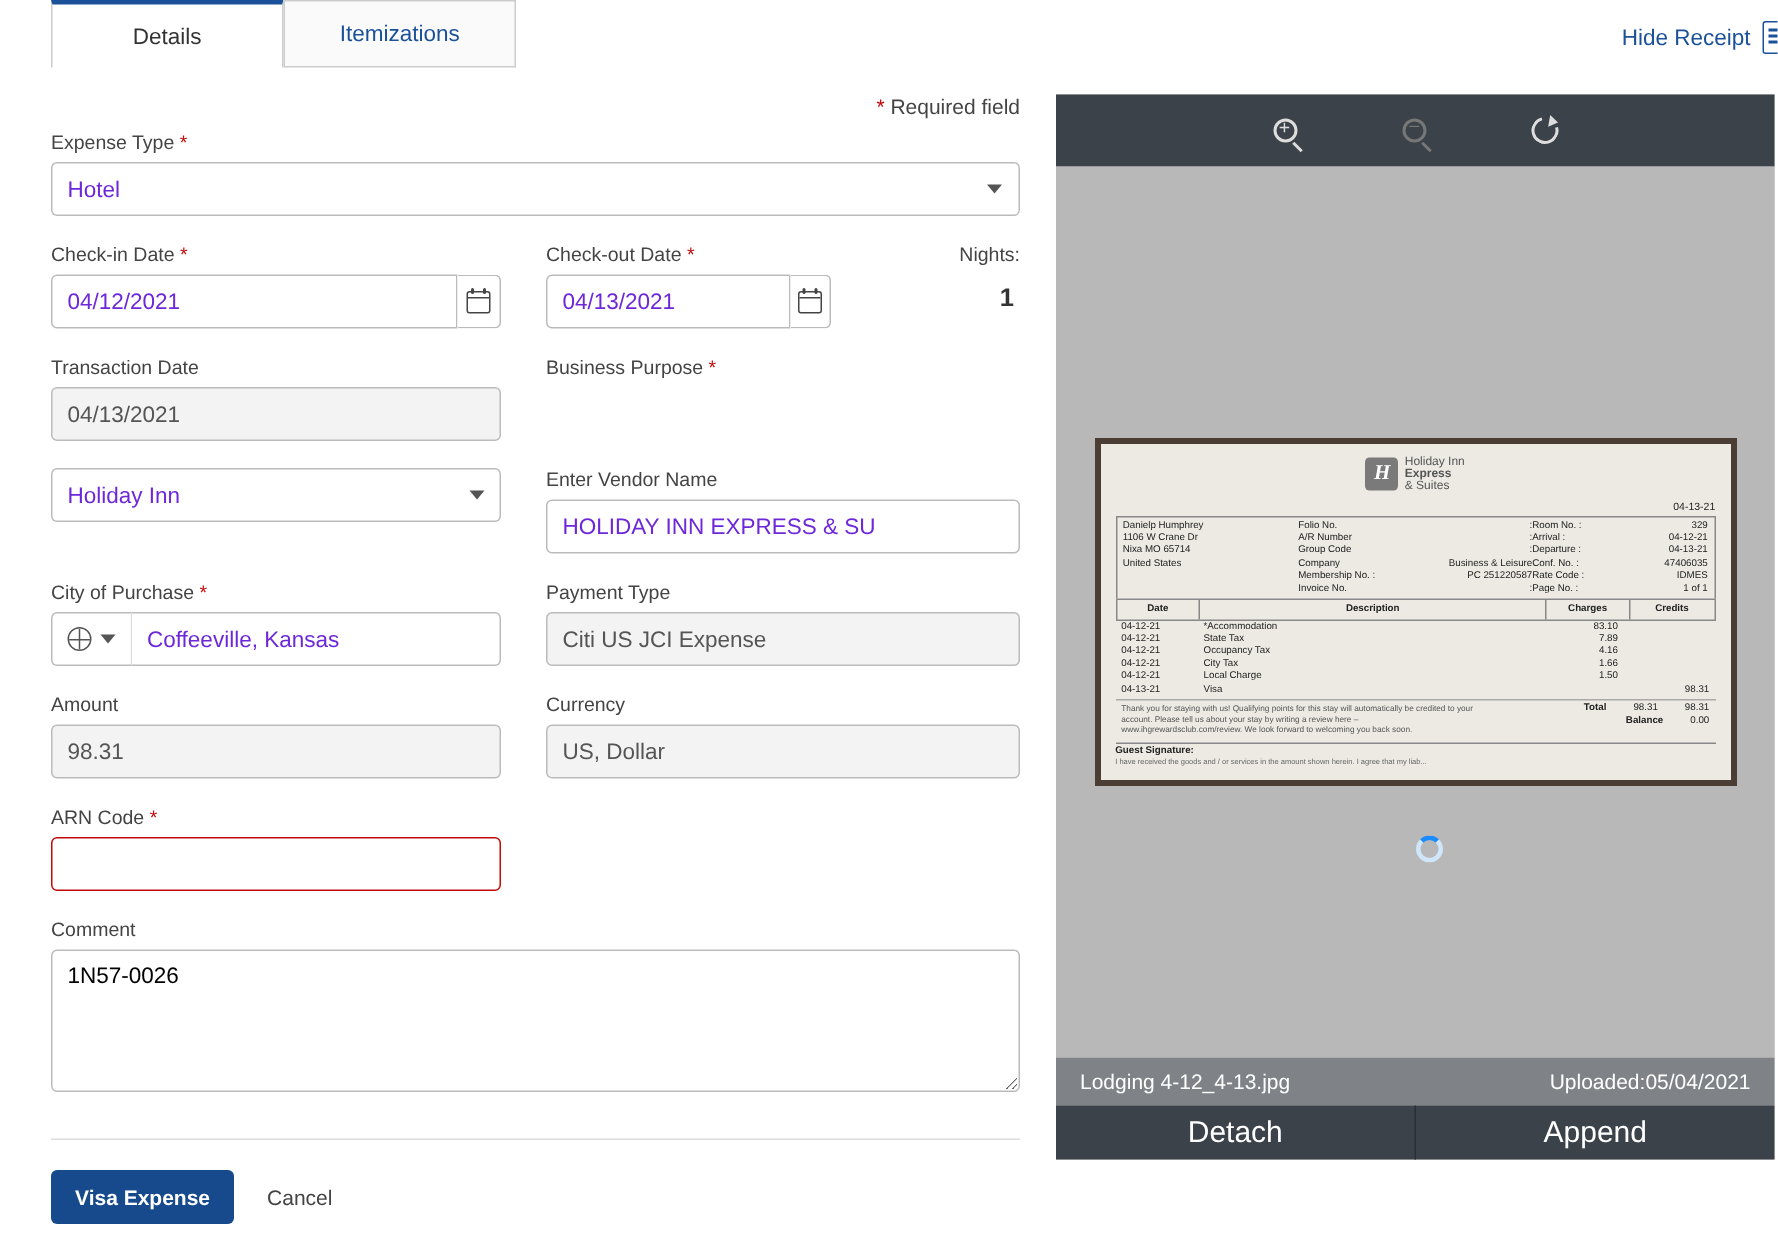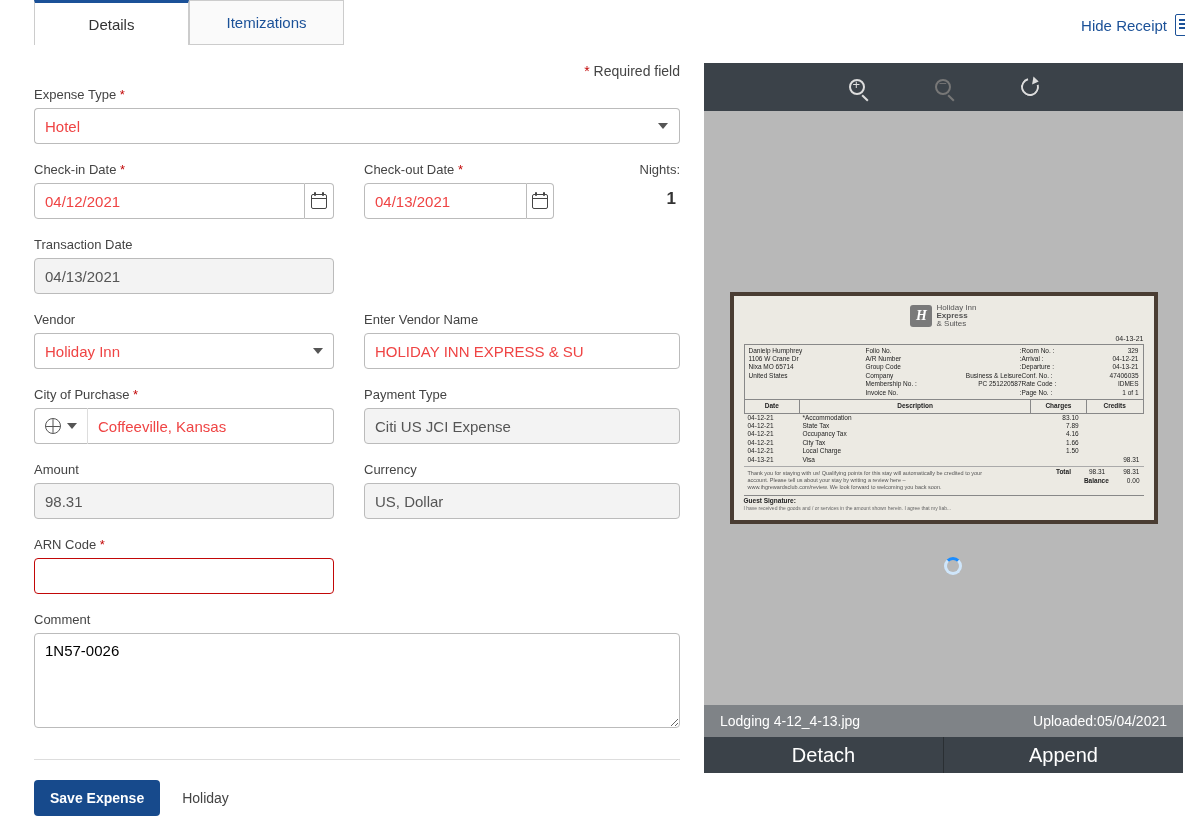--- a/index.html
+++ b/index.html
@@ -12,21 +12,21 @@
 .hide-receipt { display:flex; align-items:center; gap:8px; color:#1b5198; font-size:15px; padding-top:14px; cursor:pointer;}
 .hide-receipt .note-icon{ width:18px; height:22px; border:1.5px solid #1b5198; border-radius:2px; position:relative;}
 .hide-receipt .note-icon::before{ content:""; position:absolute; top:4px; left:3px; right:3px; height:1.5px; background:#1b5198; box-shadow: 0 4px 0 #1b5198, 0 8px 0 #1b5198;}
 .body-area { display:flex; padding:0 18px 0 18px; }
 .form-area { width: 670px; padding-right: 24px; padding-top:18px; position:relative;}
 .required-note { text-align:right; font-size:14px; color:#444; padding-bottom:8px;}
 .red-star { color:#c20808; }
 .field-label { font-size:13px; color:#444; margin-bottom:6px; }
 .field-row { display:flex; gap:30px; margin-bottom:18px;justify-content:center;}
 .field-col { flex:1; }
-.input { width:100%; height:36px; border:1px solid #bbb; border-radius:4px; padding:0 10px; font-size:15px; color:#ef4444; background:#fff; display:flex; align-items:center;}
+.input { width:100%; height:36px; border:1px solid #bbb; border-radius:4px; padding:0 10px; font-size:15px; color:#6d28d9; background:#fff; display:flex; align-items:center;}
 .input.readonly { background:#f3f3f3; color:#555; }
 .input.error { border-color:#c20808; }
 .select-wrap { display:flex; }
 .select-wrap .input { border-top-right-radius:0; border-bottom-right-radius:0; border-right:none;}
 .select-btn { width:34px; height:36px; border:1px solid #bbb; border-left:none; border-top-right-radius:4px; border-bottom-right-radius:4px; display:flex; align-items:center; justify-content:center; background:#fff; cursor:pointer;}
 .caret-down { width:0; height:0; border-left:5px solid transparent; border-right:5px solid transparent; border-top:6px solid #555;}
 .date-wrap{display:flex;}
 .date-wrap .input{border-top-right-radius:0;border-bottom-right-radius:0;}
 .date-btn{width:32px;height:36px;border:1px solid #bbb;border-left:none;border-top-right-radius:4px;border-bottom-right-radius:4px;display:flex;align-items:center;justify-content:center;background:#fff;cursor:pointer;}
 .cal-icon{width:16px;height:15px;border:1.5px solid #444;border-radius:2px;position:relative;}
@@ -151,26 +151,26 @@
           <div class="nights-value">1</div>
         </div>
       </div>
 
       <div class="field-row">
         <div class="field-col" style="flex:0 0 300px;">
           <div class="field-label"><span>Transaction Date</span></div>
           <input class="input readonly" readonly="" value="04/13/2021" style="">
         </div>
         <div class="field-col">
-        </div>
-      </div>
-
-      <div class="field-row">
-        <div class="field-col" style="flex:0 0 300px;">
-          <div class="field-label"><span>Vendor</span></div>
+          <div class="field-label"><span>Business Purpose</span> <span class="red-star">*</span></div>
+        </div>
+      </div>
+
+      <div class="field-row">
+        <div class="field-col" style="flex:0 0 300px;">
           <div class="select-wrap">
             <div class="input">
                 <span>Holiday Inn</span>
               </div>
             <div class="select-btn">
                 <div class="caret-down"></div>
               </div>
           </div>
         </div>
         <div class="field-col">
@@ -218,22 +218,22 @@
       <div class="field-row" style="margin-bottom:10px;">
         <div class="field-col" style="flex:0 0 100%;">
           <div class="field-label"><span>Comment</span></div>
           <textarea class="textarea" style="">1N57-0026</textarea>
         </div>
       </div>
 
       <hr class="hr">
 
       <div class="form-actions">
-        <button class="primary-btn">Save Expense</button>
-        <a class="link-btn">Holiday</a>
+        <button class="primary-btn">Visa Expense</button>
+        <a class="link-btn">Cancel</a>
       </div>
     </div>
 
     <div class="receipt-area">
       <div class="receipt-panel">
         <div class="toolbar">
           <div class="tool-icon">
               <div class="magnifier mag-plus"></div>
             </div>
           <div class="tool-icon disabled">

